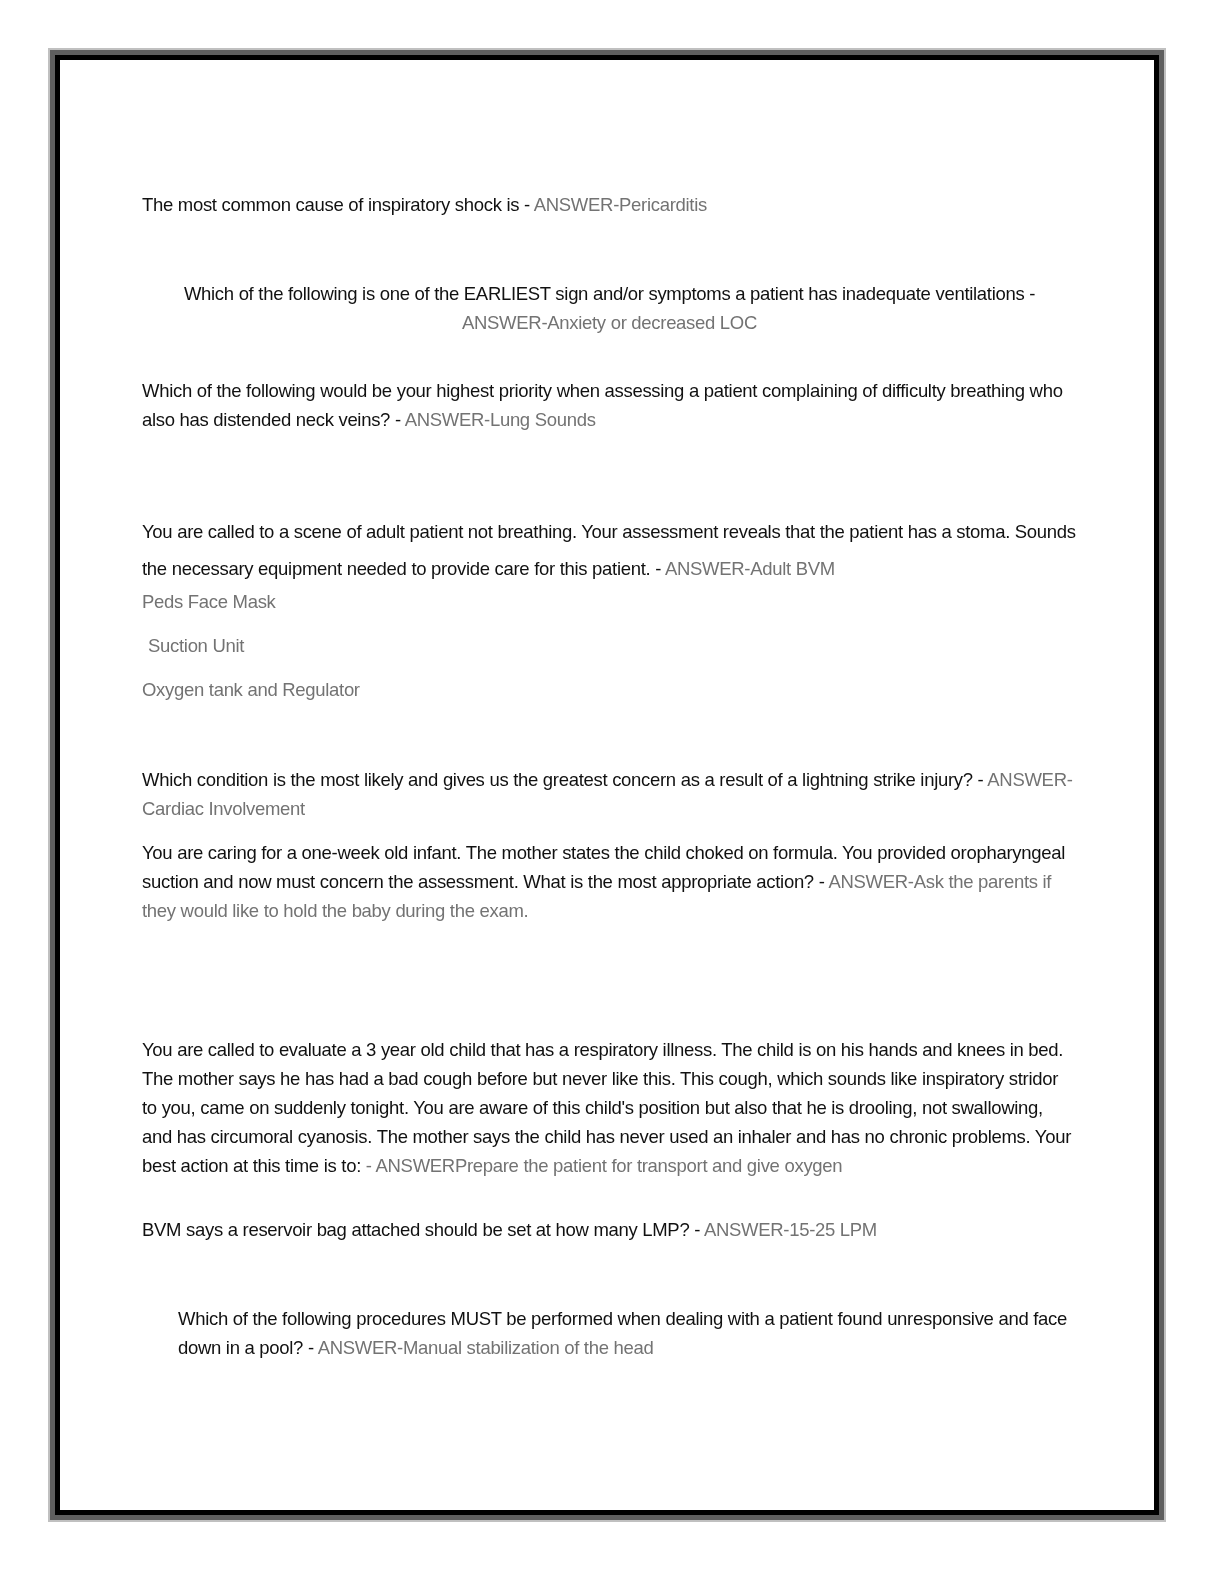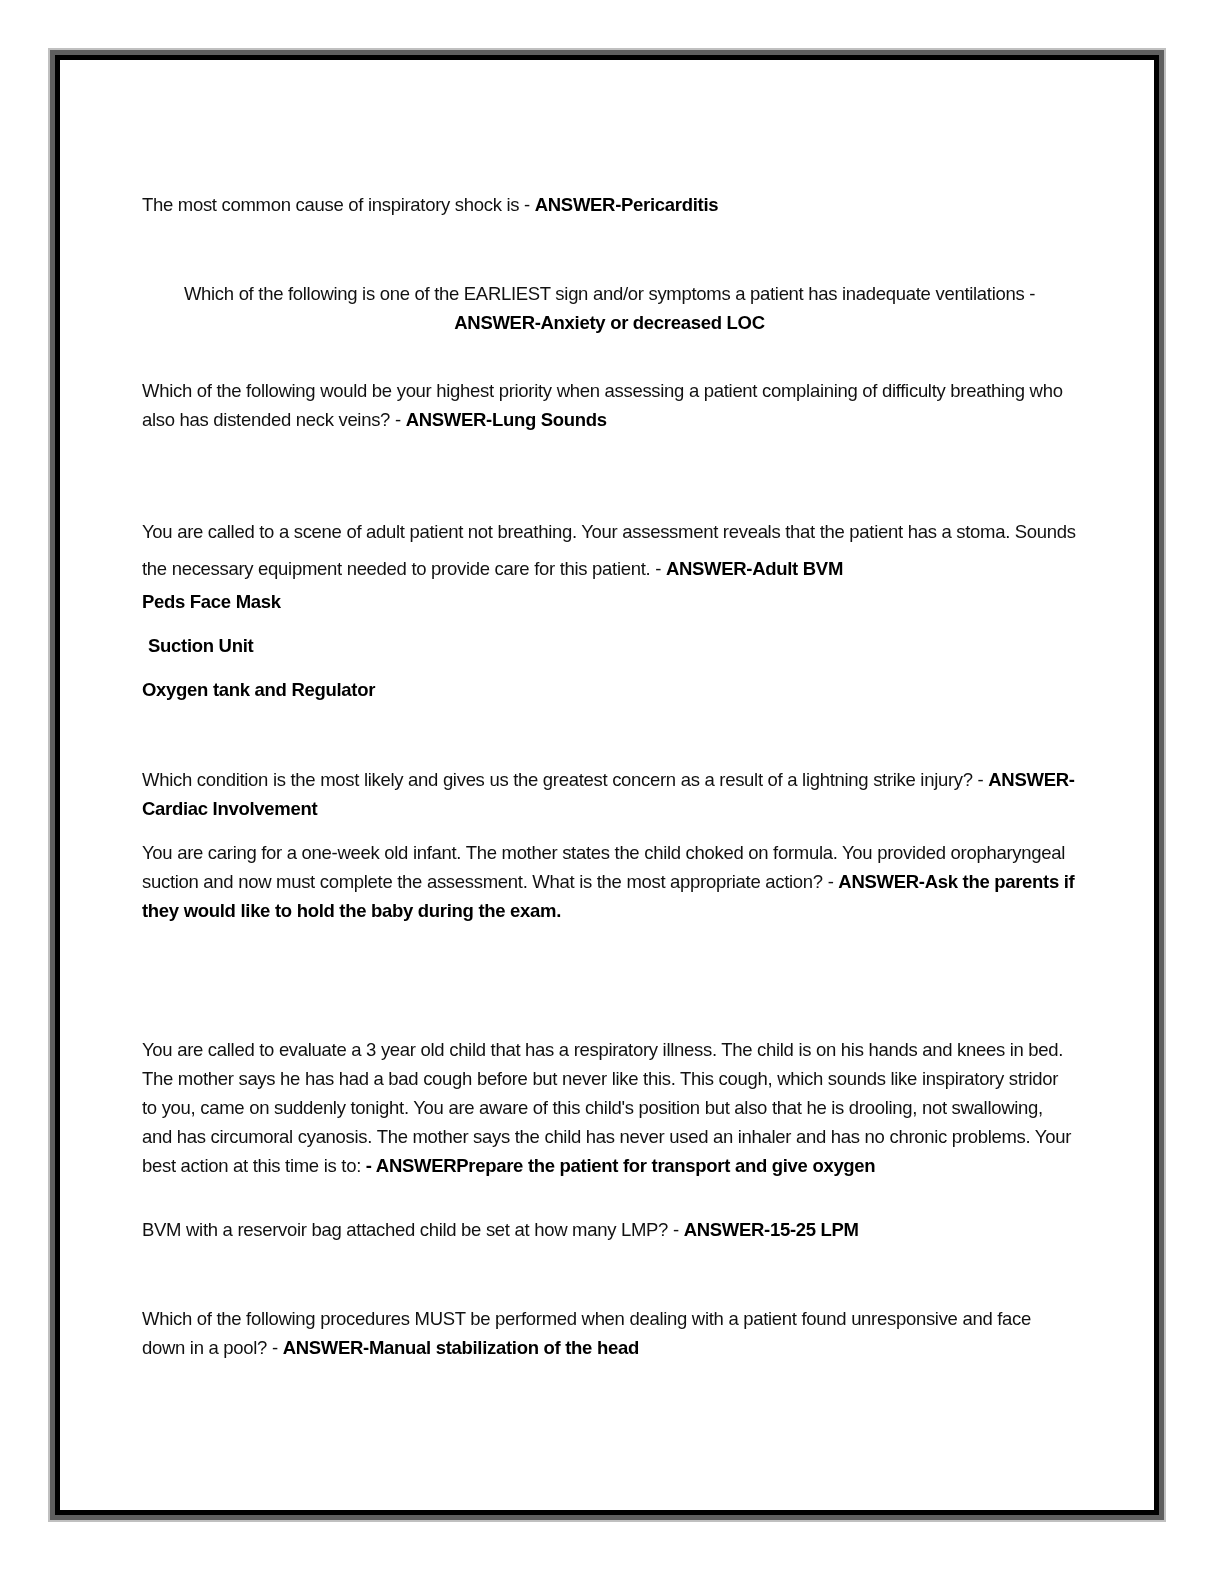--- a/index.html
+++ b/index.html
@@ -19,21 +19,21 @@
   .page {
     position: absolute; left: 5px; top: 5px; right: 5px; bottom: 5px;
     background: #ffffff;
   }
   .content {
     position: absolute; left: 142px; top: 0; width: 935px;
     font-family: "Liberation Sans", sans-serif;
     font-size: 18.5px; color: #111111; letter-spacing: -0.3px;
   }
   .q { position: absolute; left: 0; width: 935px; line-height: 29px; }
-  .ans { color: #000000; font-weight: bold; }
+  .ans { color: #737373; }
 </style>
 </head>
 <body>
 
 <div class="frame-outer">
   <div class="frame-mid">
     <div class="frame-inner">
       <div class="page"></div>
     </div>
   </div>
@@ -58,28 +58,28 @@
   </div>
   <div class="q ans" style="top:587px;">Peds Face Mask</div>
   <div class="q ans" style="top:631px;margin-left:6px;">Suction Unit</div>
   <div class="q ans" style="top:675px;">Oxygen tank and Regulator</div>
 
   <div class="q" style="top:765px;">
     <span>Which condition is the most likely and gives us the greatest concern as a result of a lightning strike injury? - </span><span class="ans">ANSWER-Cardiac Involvement</span>
   </div>
 
   <div class="q" style="top:838px;">
-    <span>You are caring for a one-week old infant. The mother states the child choked on formula. You provided oropharyngeal suction and now must complete the assessment. What is the most appropriate action? - </span><span class="ans">ANSWER-Ask the parents if they would like to hold the baby during the exam.</span>
+    <span>You are caring for a one-week old infant. The mother states the child choked on formula. You provided oropharyngeal suction and now must concern the assessment. What is the most appropriate action? - </span><span class="ans">ANSWER-Ask the parents if they would like to hold the baby during the exam.</span>
   </div>
 
   <div class="q" style="top:1035px;">
     <span>You are called to evaluate a 3 year old child that has a respiratory illness. The child is on his hands and knees in bed. The mother says he has had a bad cough before but never like this. This cough, which sounds like inspiratory stridor to you, came on suddenly tonight. You are aware of this child's position but also that he is drooling, not swallowing, and has circumoral cyanosis. The mother says the child has never used an inhaler and has no chronic problems. Your best action at this time is to: </span><span class="ans">- ANSWERPrepare the patient for transport and give oxygen</span>
   </div>
 
   <div class="q" style="top:1215px;">
-    <span>BVM with a reservoir bag attached child be set at how many LMP? - </span><span class="ans">ANSWER-15-25 LPM</span>
+    <span>BVM says a reservoir bag attached should be set at how many LMP? - </span><span class="ans">ANSWER-15-25 LPM</span>
   </div>
 
-  <div class="q" style="top:1304px;">
+  <div class="q" style="top:1304px;margin-left:36px;">
     <span>Which of the following procedures MUST be performed when dealing with a patient found unresponsive and face down in a pool? - </span><span class="ans">ANSWER-Manual stabilization of the head</span>
   </div>
 
 </div>
 
 </body></html>

